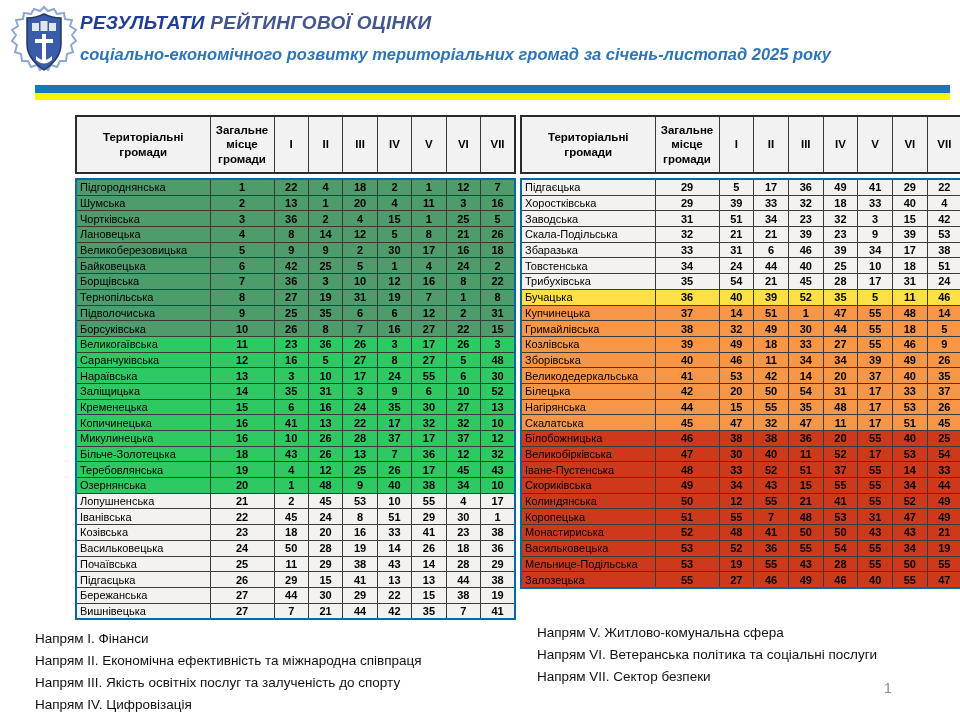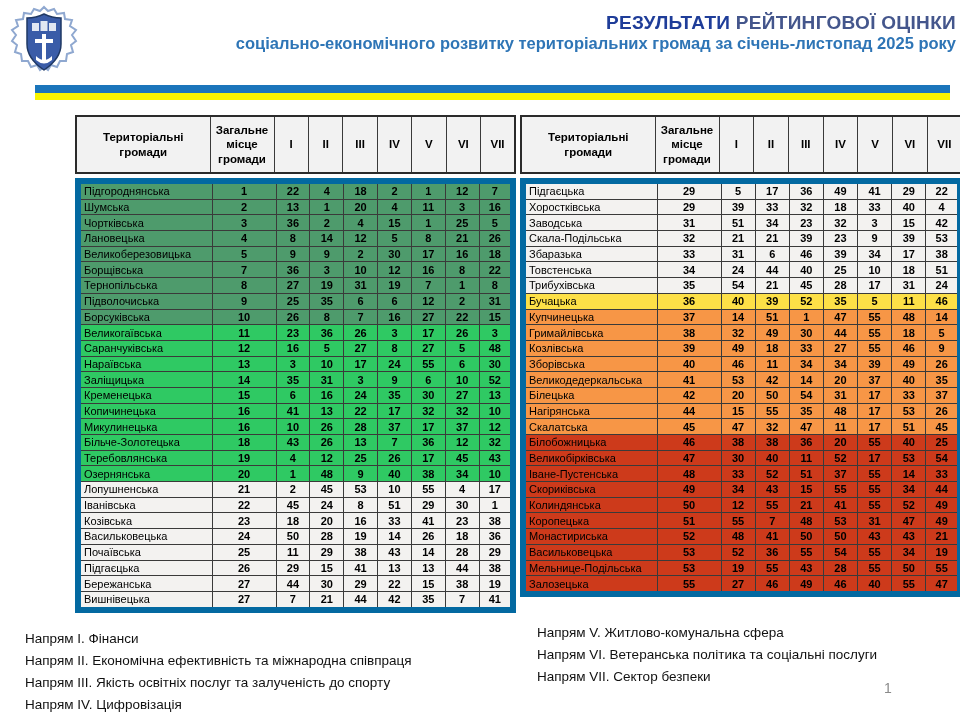--- a/index.html
+++ b/index.html
@@ -1,56 +1,56 @@
 <!DOCTYPE html>
 <html><head>
 <meta charset="utf-8">
 <style>
   html,body{margin:0;padding:0;background:#fff;}
   .slide{position:relative;width:960px;height:720px;background:#ffffff;overflow:hidden;
          font-family:"Liberation Sans",sans-serif;color:#000;}
 
   
   .logo{position:absolute;left:8px;top:4px;width:72px;height:80px;}
-  .titles{position:absolute;left:80px;right:4px;top:12px;text-align:right;}
+  .titles{position:absolute;left:80px;right:4px;top:12px;text-align:left;font-style:italic;}
   .title-line{font-size:19px;font-weight:bold;letter-spacing:.3px;}
   .title-primary{color:#1F3D99;}
   .title-secondary{color:#44568C;}
-  .subtitle{font-size:16.5px;font-weight:bold;color:#2E75B6;}
+  .subtitle{margin-top:11px;font-size:16.5px;font-weight:bold;color:#2E75B6;}
   .flag-stripe{position:absolute;left:35px;top:85px;width:915px;height:15px;}
   .flag-blue{height:8px;background:#1B75BB;}
   .flag-yellow{height:7px;background:#F8F400;}
 
   
   .panel{position:absolute;top:115px;padding-left:38px;}
   .panel-left{left:37px;width:441px;}
   .panel-right{left:482px;width:443px;}
   table{border-collapse:collapse;table-layout:fixed;width:100%;}
   .body-table{margin-top:4px;}
   th,td{border:1px solid #3a3a3a;padding:0 2px;font-size:11px;overflow:hidden;white-space:nowrap;}
   .head-table th{background:#F2F2F2;height:55px;font-weight:bold;text-align:center;
                  white-space:normal;font-size:11.5px;line-height:1.25;}
   .head-table{border:2px solid #2b2b2b;border-collapse:collapse;}
-  .body-table{border:6px solid #0369a1;}
+  .body-table{border:2px solid #0369a1;}
   td{height:14.7px;text-align:center;font-weight:bold;}
   td.c-name{text-align:left;padding-left:3px;font-weight:normal;}
   .col-name{width:134px;}
   .col-total{width:64px;}
 
   
   .tier-green-dark td{background:#4E9B6C;}
   .tier-green-bright td{background:#2FC963;}
   .tier-neutral td{background:#F3F2F0;}
   .tier-gray td{background:#fde047;}
   .tier-orange td{background:#F79646;}
   .tier-red td{background:#CD3A1B;}
 
   
   .legend{position:absolute;font-size:13.5px;color:#111;}
-  .legend-left{left:25px;top:628px;}
+  .legend-left{left:35px;top:628px;}
   .legend-right{left:505px;top:622px;margin-left:32px;}
   .legend-line{line-height:22px;}
   .page-number{position:absolute;left:884px;top:680px;font-size:14px;color:#8a8a8a;}
 </style>
 </head>
 <body>
 
 <div class="slide">
 
   <svg class="logo" viewBox="0 0 72 80">
@@ -154,20 +154,31 @@
             <td>5</td>
             <td>9</td>
             <td>9</td>
             <td>2</td>
             <td>30</td>
             <td>17</td>
             <td>16</td>
             <td>18</td>
           </tr>
           <tr class="tier-green-dark">
+            <td class="c-name">Байковецька</td>
+            <td>6</td>
+            <td>42</td>
+            <td>25</td>
+            <td>5</td>
+            <td>1</td>
+            <td>4</td>
+            <td>24</td>
+            <td>2</td>
+          </tr>
+          <tr class="tier-green-dark">
             <td class="c-name">Борщівська</td>
             <td>7</td>
             <td>36</td>
             <td>3</td>
             <td>10</td>
             <td>12</td>
             <td>16</td>
             <td>8</td>
             <td>22</td>
           </tr>

